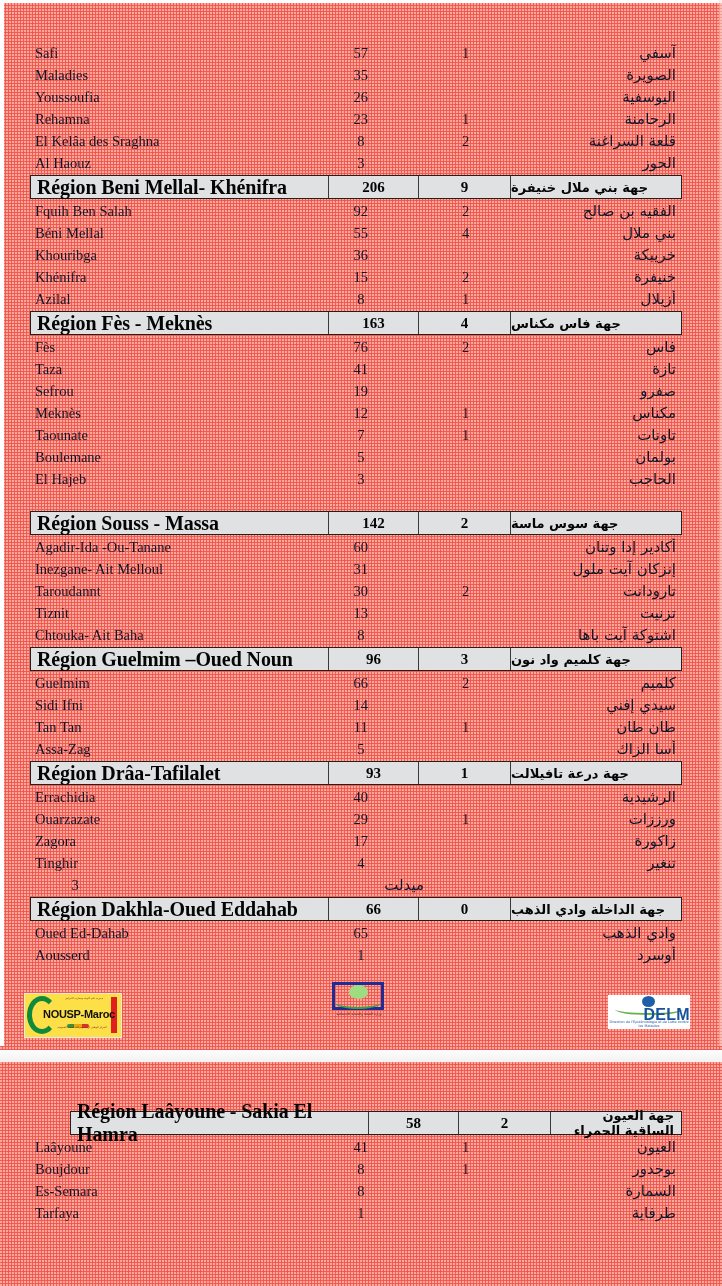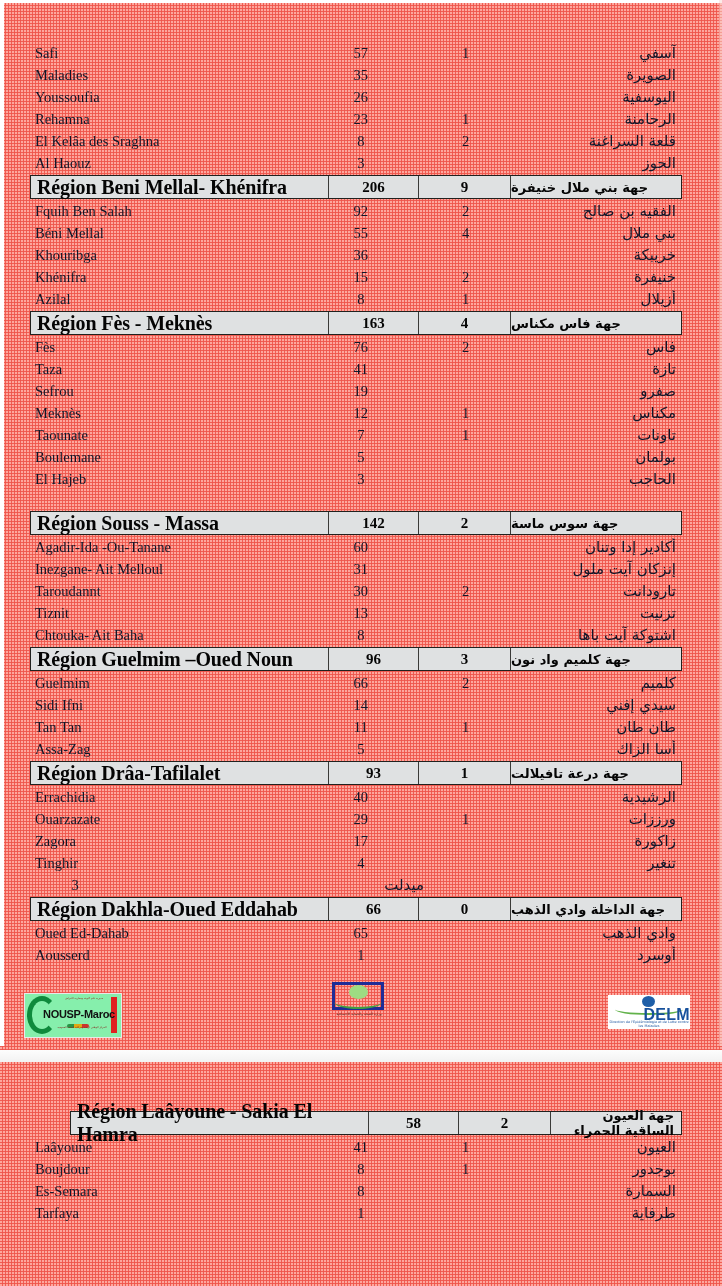--- a/index.html
+++ b/index.html
@@ -58,21 +58,21 @@
   .hdr .c-n1{width:90px;justify-content:center;font-size:15px;
              border-right:1.4px solid #3a3a38;}
   .hdr .c-n2{width:92px;justify-content:center;font-size:15px;
              border-right:1.4px solid #3a3a38;}
   .hdr .c-ar{flex:1;justify-content:flex-end;padding-right:7px;direction:rtl;
              font-family:"DejaVu Sans","Liberation Sans",sans-serif;font-size:13px;font-weight:bold;}
 
   
   .logo-nousp{
     position:absolute;left:24px;top:993px;width:96px;height:43px;
-    background:#86efac;border:1px solid #e8e8e8;overflow:hidden;
+    background:#fde047;border:1px solid #e8e8e8;overflow:hidden;
   }
   .nousp-arc{position:absolute;left:2px;top:2px;width:30px;height:38px;
     border:5px solid #0f8a3c;border-radius:50%;
     border-right-color:transparent;box-sizing:border-box;}
   .nousp-bar{position:absolute;right:4px;top:3px;width:6px;height:36px;background:#e02020;}
   .nousp-top{position:absolute;left:30px;top:3px;width:58px;height:8px;
     font-size:2.6px;line-height:3.2px;color:#8a2f24;text-align:center;overflow:hidden;
     font-family:"DejaVu Sans",sans-serif;direction:rtl;}
   .nousp-word{position:absolute;left:18px;top:14px;width:72px;height:14px;
     font-family:"Liberation Sans",sans-serif;font-weight:bold;font-size:11px;

